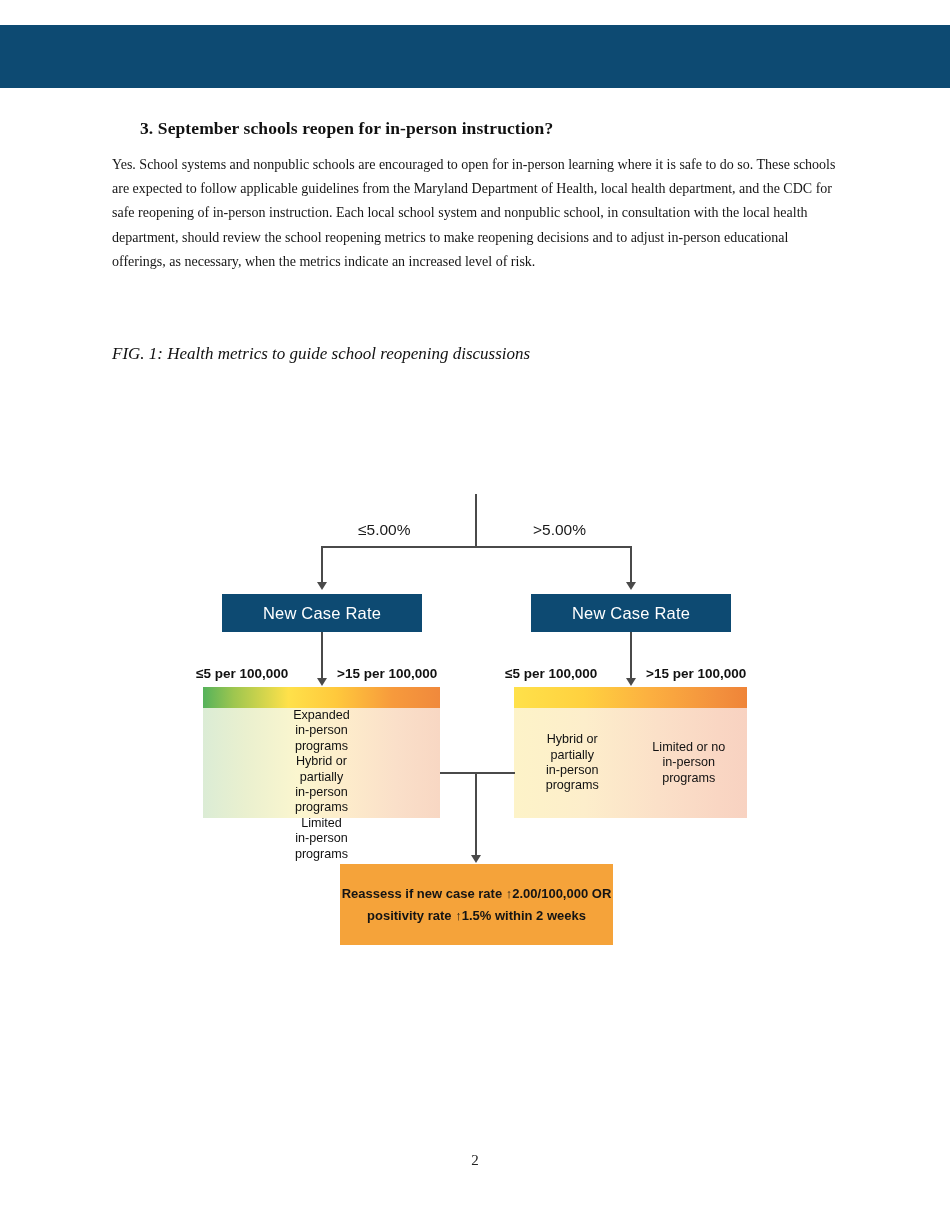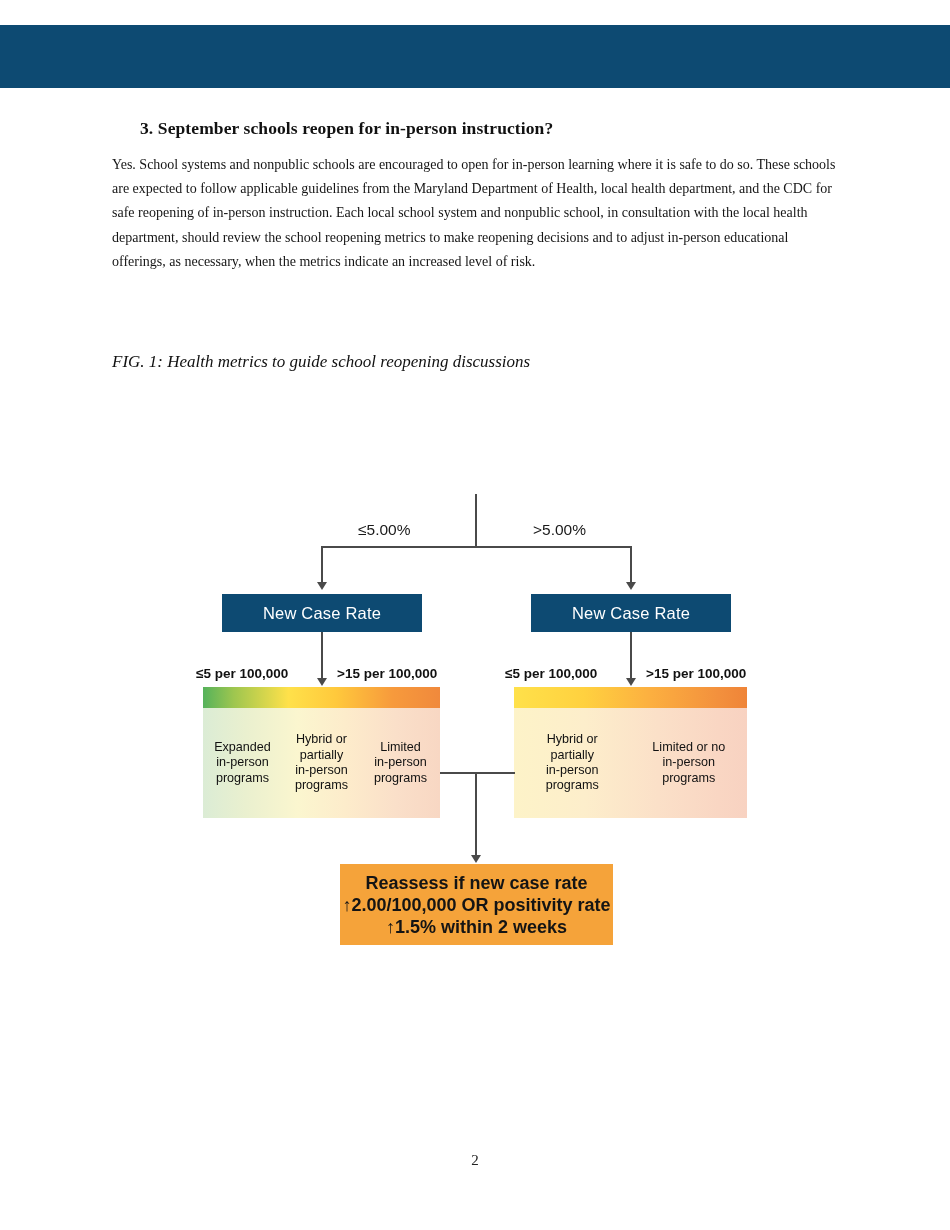--- a/index.html
+++ b/index.html
@@ -45,21 +45,21 @@
     font-size: 14px;
     line-height: 24.2px;
     color: #151515;
     margin: 0;
     width: 728px;
     text-align: left;
   }
   .fig-caption {
     position: absolute;
     left: 112px;
-    top: 352px;
+    top: 344px;
     font-family: "Liberation Serif", serif;
     font-style: italic;
     font-size: 17px;
     color: #111111;
   }
 
   
   .flow {
     position: absolute;
     left: 0;
@@ -160,20 +160,21 @@
   .panel-body {
     position: absolute;
     left: 0; top: 21px;
     width: 100%;
     height: 110px;
     display: flex;
     align-items: center;
   }
   .panel-left .panel-body {
     background: linear-gradient(to right, #dbecd5 0%, #eaf0cf 18%, #fbf6cf 40%, #fdeccb 60%, #fadfc9 82%, #f8d7c3 100%);
+    flex-direction: column;
   }
   .panel-right .panel-body {
     background: linear-gradient(to right, #fdf3c8 0%, #fdeecb 30%, #fbe0c8 62%, #f9d6c3 88%, #f8d2c1 100%);
   }
   .panel-cell {
     flex: 1;
     text-align: center;
     font-family: "Liberation Sans", sans-serif;
     font-size: 12.6px;
     line-height: 15.4px;
@@ -187,21 +188,21 @@
     left: 340px;
     top: 864px;
     width: 273px;
     height: 81px;
     background: #f5a33a;
     display: flex;
     align-items: center;
     justify-content: center;
     text-align: center;
     font-family: "Liberation Sans", sans-serif;
-    font-size: 18px;
+    font-size: 13px;
     font-weight: bold;
     line-height: 22px;
     color: #141414;
   }
 
   
   .line {
     position: absolute;
     background: #4a4a4a;
   }

